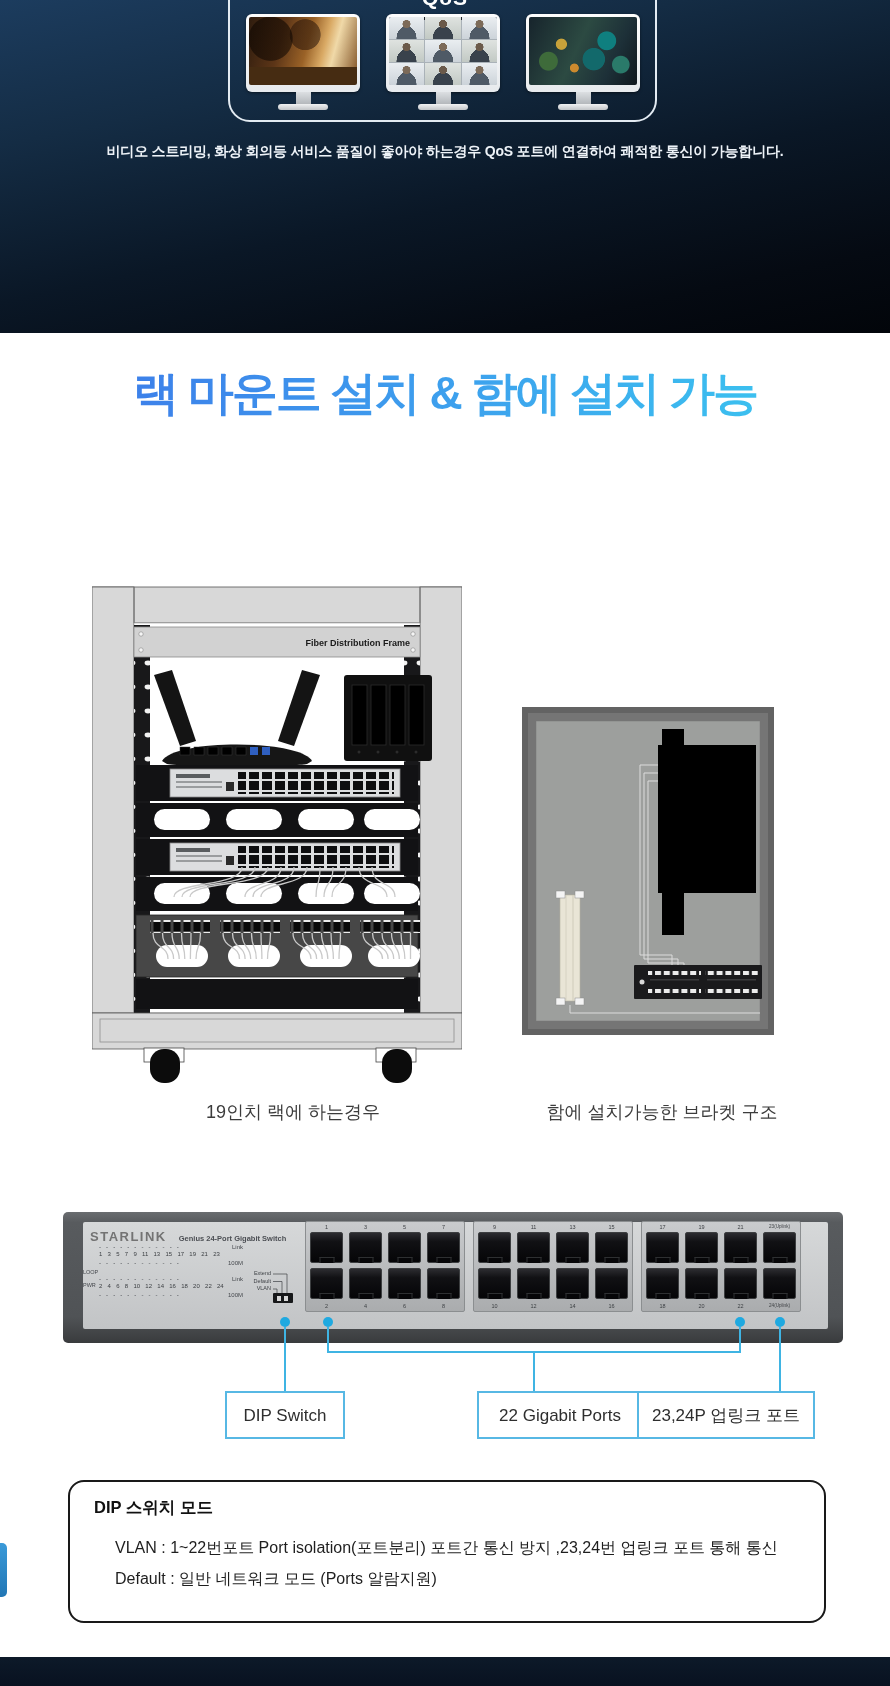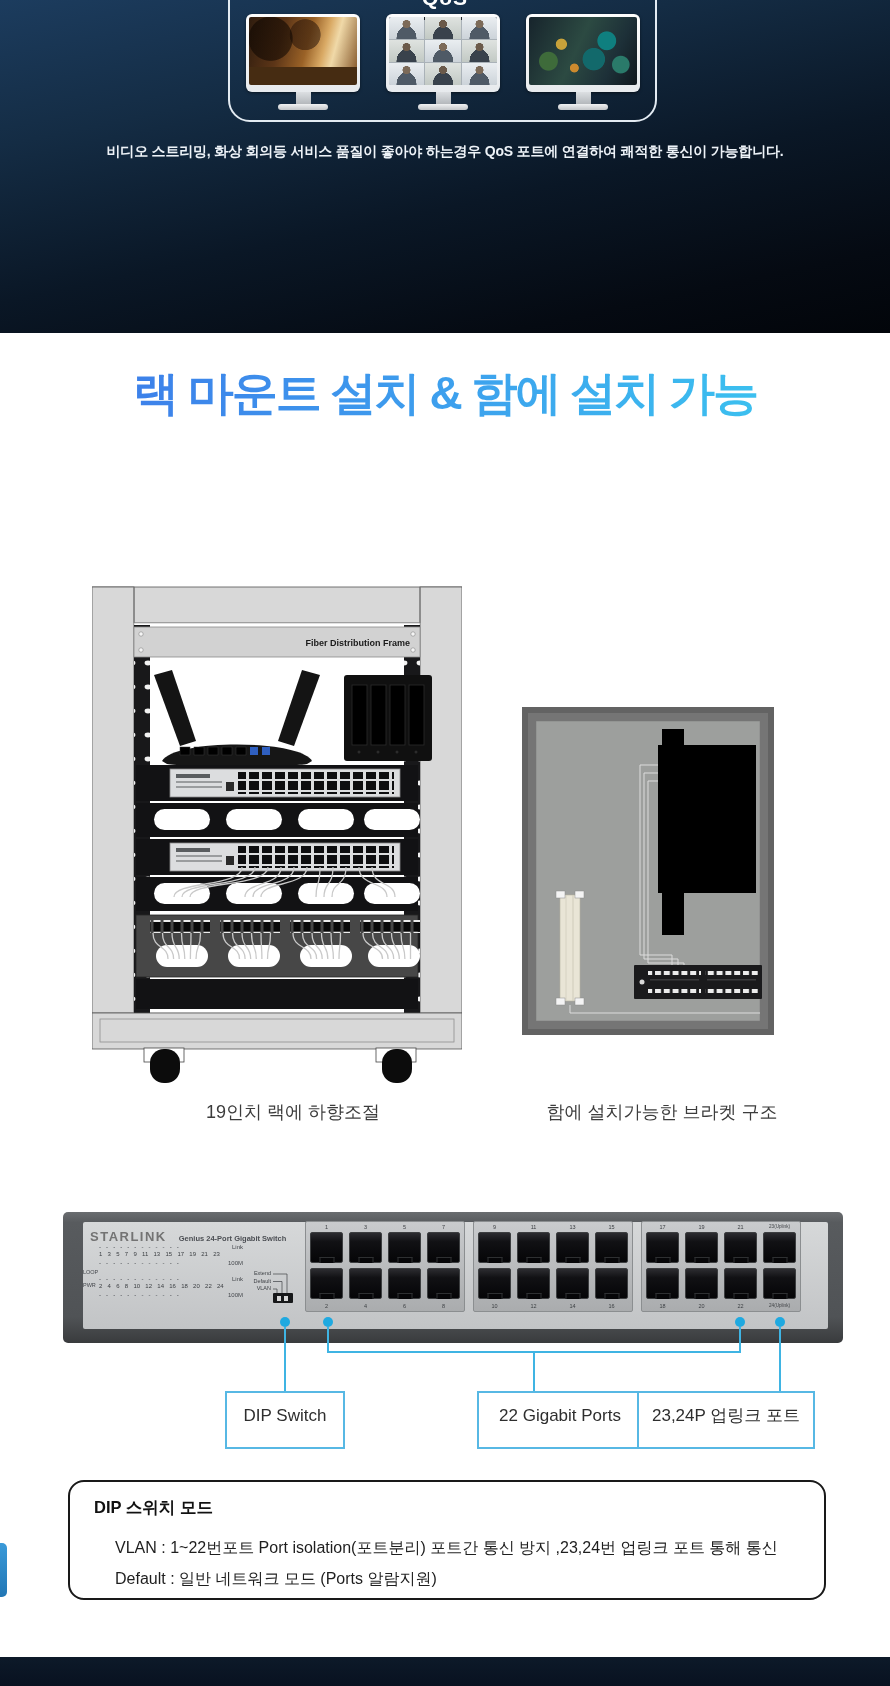--- a/index.html
+++ b/index.html
@@ -98,27 +98,27 @@
   .prj{width:33px;height:31px;box-sizing:border-box;border:1px solid #3c3e40;border-radius:2px;
        background:linear-gradient(180deg,#2c2c30 0%,#111114 30%,#050507 100%);position:relative;}
   .prj::after{content:"";position:absolute;left:50%;transform:translateX(-50%);bottom:-1px;
        width:13px;height:5px;background:#060608;border:1px solid #2e3032;border-bottom:none;}
   .prj2{margin-top:5px;}
 
   
   .cl-dot{position:absolute;width:10px;height:10px;border-radius:50%;background:#1fa9e0;}
   .cl-v{position:absolute;width:2px;background:#3fb4e3;}
   .cl-h{position:absolute;height:2px;background:#3fb4e3;}
-  .cl-box{position:absolute;top:1391px;height:58px;line-height:46px;text-align:center;
+  .cl-box{position:absolute;top:1391px;height:48px;line-height:46px;text-align:center;
           background:#fff;border:2px solid #57b8e4;box-sizing:border-box;
           font-size:17px;color:#2e2e2e;}
   .cb1{left:225px;width:120px;} .cb2{left:477px;width:166px;} .cb3{left:637px;width:178px;}
 
   
-  .dip-box{position:absolute;left:68px;top:1480px;width:758px;height:120px;box-sizing:border-box;
+  .dip-box{position:absolute;left:68px;top:1480px;width:758px;height:143px;box-sizing:border-box;
            border:2px solid #191919;border-radius:16px;background:#fff;}
   .dip-title{position:absolute;left:24px;top:15px;font-size:16.5px;font-weight:700;color:#111;}
   .dip-lines{position:absolute;left:45px;top:50px;font-size:16px;line-height:31px;color:#1e1e1e;}
 
   
   .edge-widget{position:absolute;left:0;top:1543px;width:7px;height:54px;
                border-radius:0 5px 5px 0;background:linear-gradient(180deg,#3a9ad9,#2277b5);}
   .footer-bar{position:absolute;left:0;top:1657px;width:890px;height:29px;
               background:linear-gradient(180deg,#0d1a29,#081120);}
 </style>
@@ -348,21 +348,21 @@
       <circle cx="120" cy="275" r="2.5" fill="#d8d8d8"></circle>
       <rect x="126" y="263" width="53" height="5" fill="url(#wbp)"></rect>
       <rect x="183" y="263" width="53" height="5" fill="url(#wbp)"></rect>
       <rect x="126" y="281" width="53" height="5" fill="url(#wbp)"></rect>
       <rect x="183" y="281" width="53" height="5" fill="url(#wbp)"></rect>
       <rect x="128" y="272" width="49" height="1.5" fill="#3a3a3c"></rect>
       <rect x="185" y="272" width="49" height="1.5" fill="#3a3a3c"></rect>
     </g>
   </svg>
 
-  <div class="fig-caption cap-rack">19인치 랙에 하향조절</div>
+  <div class="fig-caption cap-rack">19인치 랙에 하는경우</div>
   <div class="fig-caption cap-box">함에 설치가능한 브라켓 구조</div>
 
   <div class="switch">
     <div class="sw-body"></div>
     <div class="sw-face"></div>
     <div class="sw-brandrow">
       <span class="sw-brand">STARLINK</span><span class="sw-model">Genius 24-Port Gigabit Switch</span>
     </div>
     <div class="sw-leds">
       <div class="led-row">

